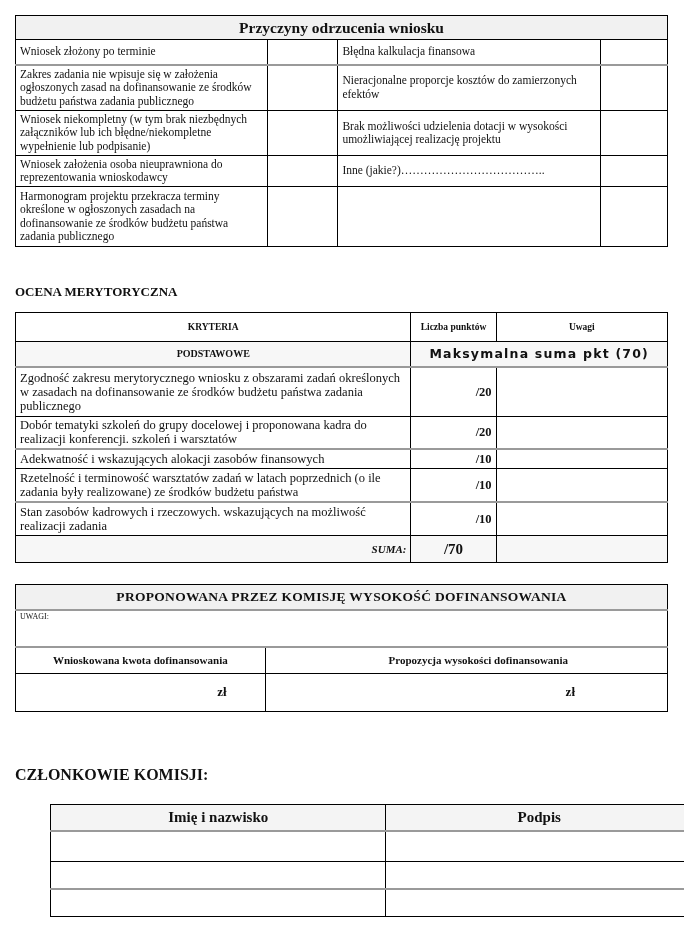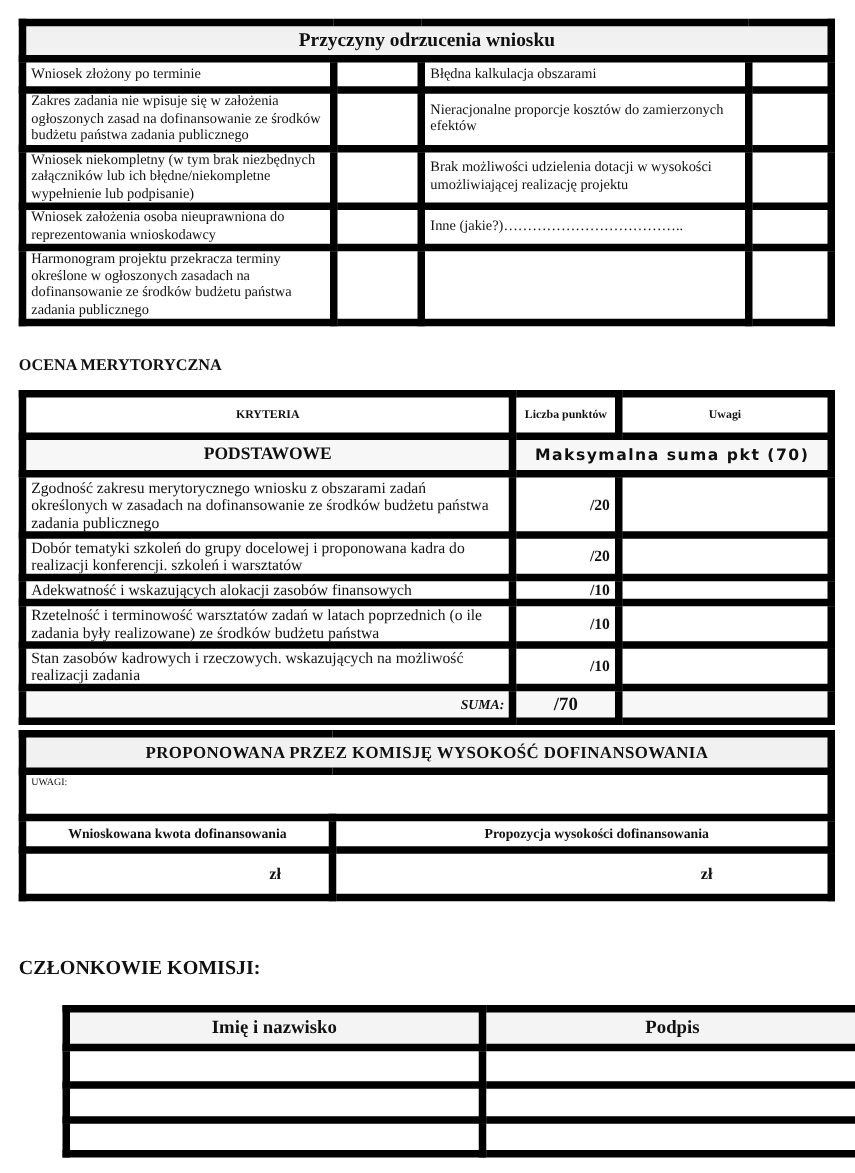--- a/index.html
+++ b/index.html
@@ -1,18 +1,18 @@
 <!DOCTYPE html>
 <html><head>
 <meta charset="utf-8">
 <style>
   html, body { margin:0; padding:0; background:#ffffff; }
   body { width:684px; height:938px; position:relative; overflow:hidden; font-family:"Liberation Serif", serif; color:#111; }
   table { border-collapse:collapse; position:absolute; }
-  td, th { border:6px solid #000000; padding:0 4px; vertical-align:middle; font-weight:normal; }
+  td, th { border:1px solid #000000; padding:0 4px; vertical-align:middle; font-weight:normal; }
   .t1 { left:15px; top:15px; width:653px; }
   .t1 .head { background:#f1f1f1; text-align:center; font-weight:bold; font-size:15.5px; height:23px; }
   .t1 td { font-size:11.5px; line-height:13.5px; }
   .thick td { border-top:2px solid #9a9a9a; }
   .sec-title { position:absolute; font-family:"Liberation Serif", serif; font-weight:bold; }
   .t2 { left:15px; top:312px; width:653px; }
   .t2 td { font-size:12.5px; line-height:14px; }
   .t2 .hdr td { height:28px; font-size:9.5px; font-weight:bold; text-align:center; }
   .t2 .sub td { height:24px; background:#f7f7f7; }
   .pts { text-align:right; font-weight:bold; font-size:12px; }
@@ -31,21 +31,21 @@
       <col style="width:263px">
       <col style="width:67px">
     </colgroup>
   <tbody>
       <tr>
         <td colspan="4" class="head">Przyczyny odrzucenia wniosku</td>
       </tr>
   <tr style="height:25px">
     <td>Wniosek złożony po terminie</td>
     <td></td>
-    <td>Błędna kalkulacja obszarami</td>
+    <td>Błędna kalkulacja finansowa</td>
     <td></td>
   </tr>
   <tr class="thick" style="height:46px">
     <td>Zakres zadania nie wpisuje się w założenia ogłoszonych zasad na dofinansowanie ze środków budżetu państwa zadania publicznego</td>
     <td></td>
     <td>Nieracjonalne proporcje kosztów do zamierzonych efektów</td>
     <td></td>
   </tr>
   <tr style="height:45px">
     <td>Wniosek niekompletny (w tym brak niezbędnych załączników lub ich błędne/niekompletne wypełnienie lub podpisanie)</td>
@@ -76,21 +76,21 @@
       <col style="width:84px">
       <col style="width:169px">
     </colgroup>
   <tbody>
       <tr class="hdr">
     <td>KRYTERIA</td>
     <td>Liczba punktów</td>
     <td>Uwagi</td>
   </tr>
   <tr class="sub">
-    <td style="text-align:center; font-weight:bold; font-size:14px;">PODSTAWOWE</td>
+    <td style="text-align:center; font-weight:bold; font-size:10px;">PODSTAWOWE</td>
     <td colspan="2" style="text-align:center; font-weight:bold; font-size:12.5px; letter-spacing:1.2px; font-family:'DejaVu Sans', sans-serif;">Maksymalna suma pkt (70)</td>
   </tr>
   <tr class="thick" style="height:49px">
     <td>Zgodność zakresu merytorycznego wniosku z obszarami zadań określonych w zasadach na dofinansowanie ze środków budżetu państwa zadania publicznego</td>
     <td class="pts">/20</td>
     <td></td>
   </tr>
   <tr style="height:33px">
     <td>Dobór tematyki szkoleń do grupy docelowej i proponowana kadra do realizacji konferencji. szkoleń i warsztatów</td>
     <td class="pts">/20</td>

